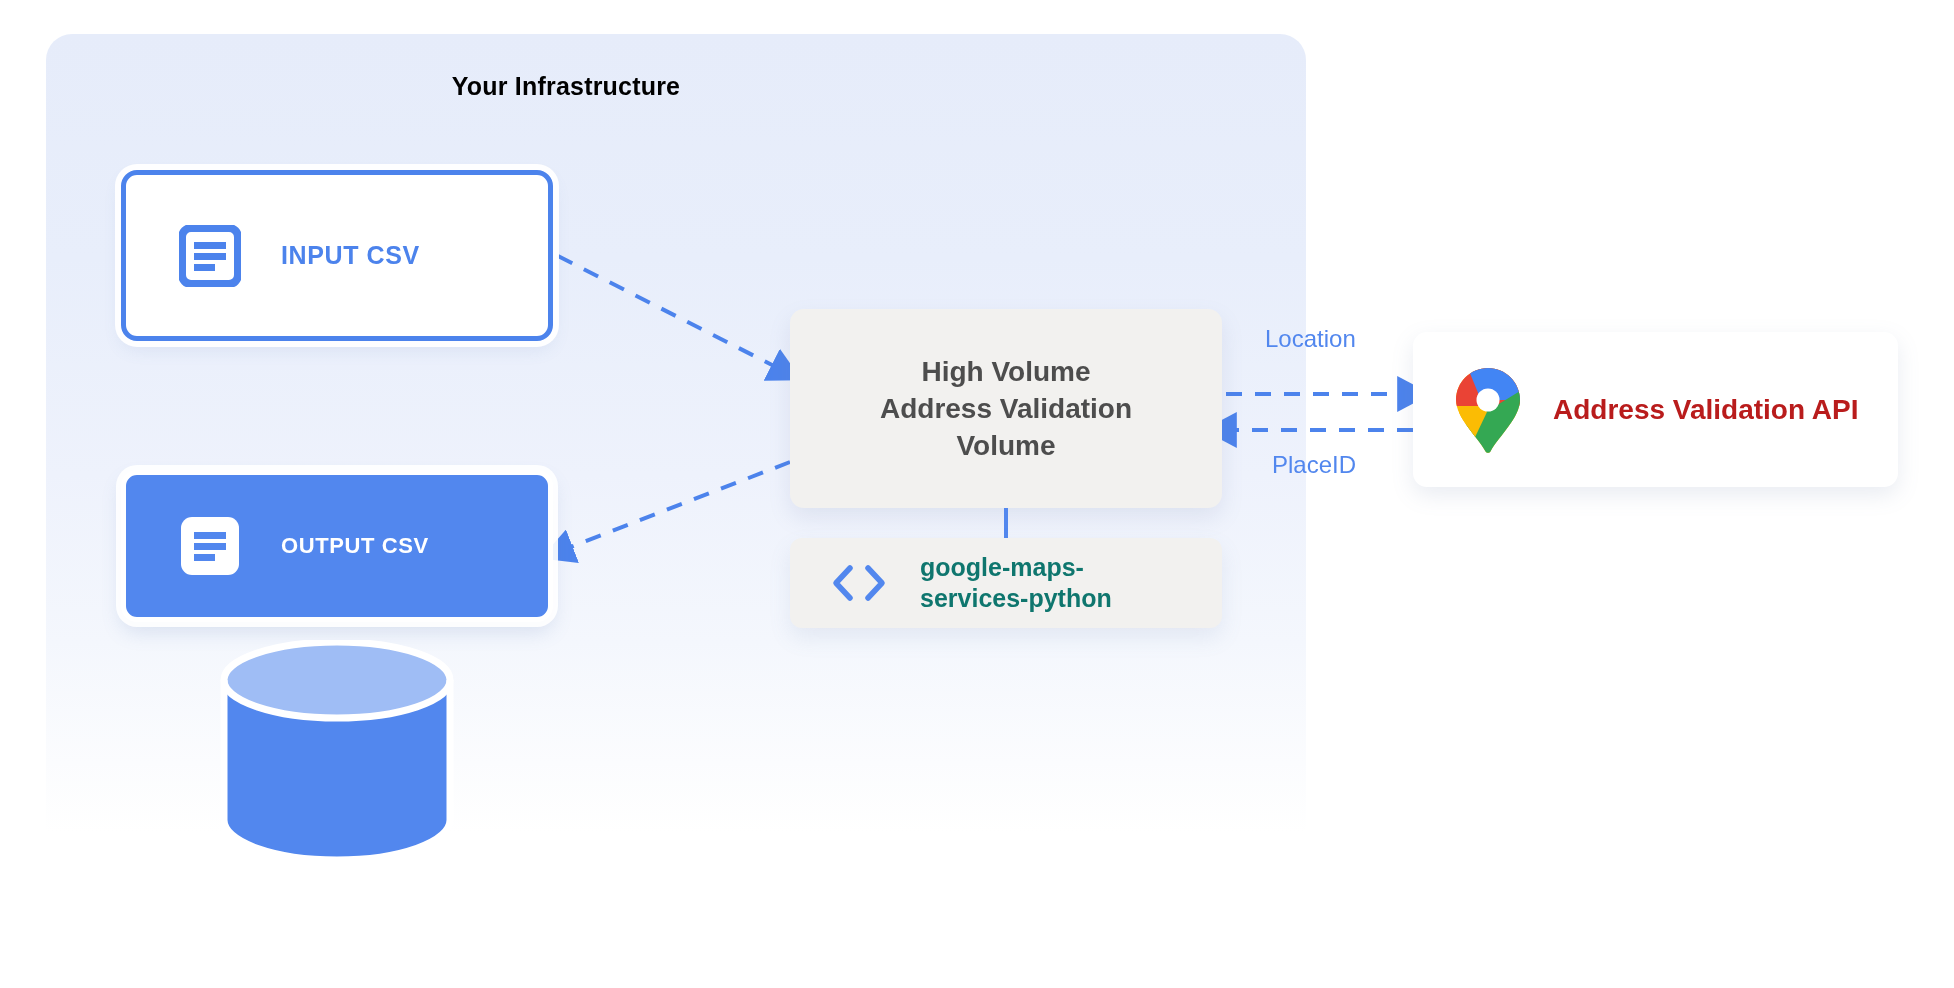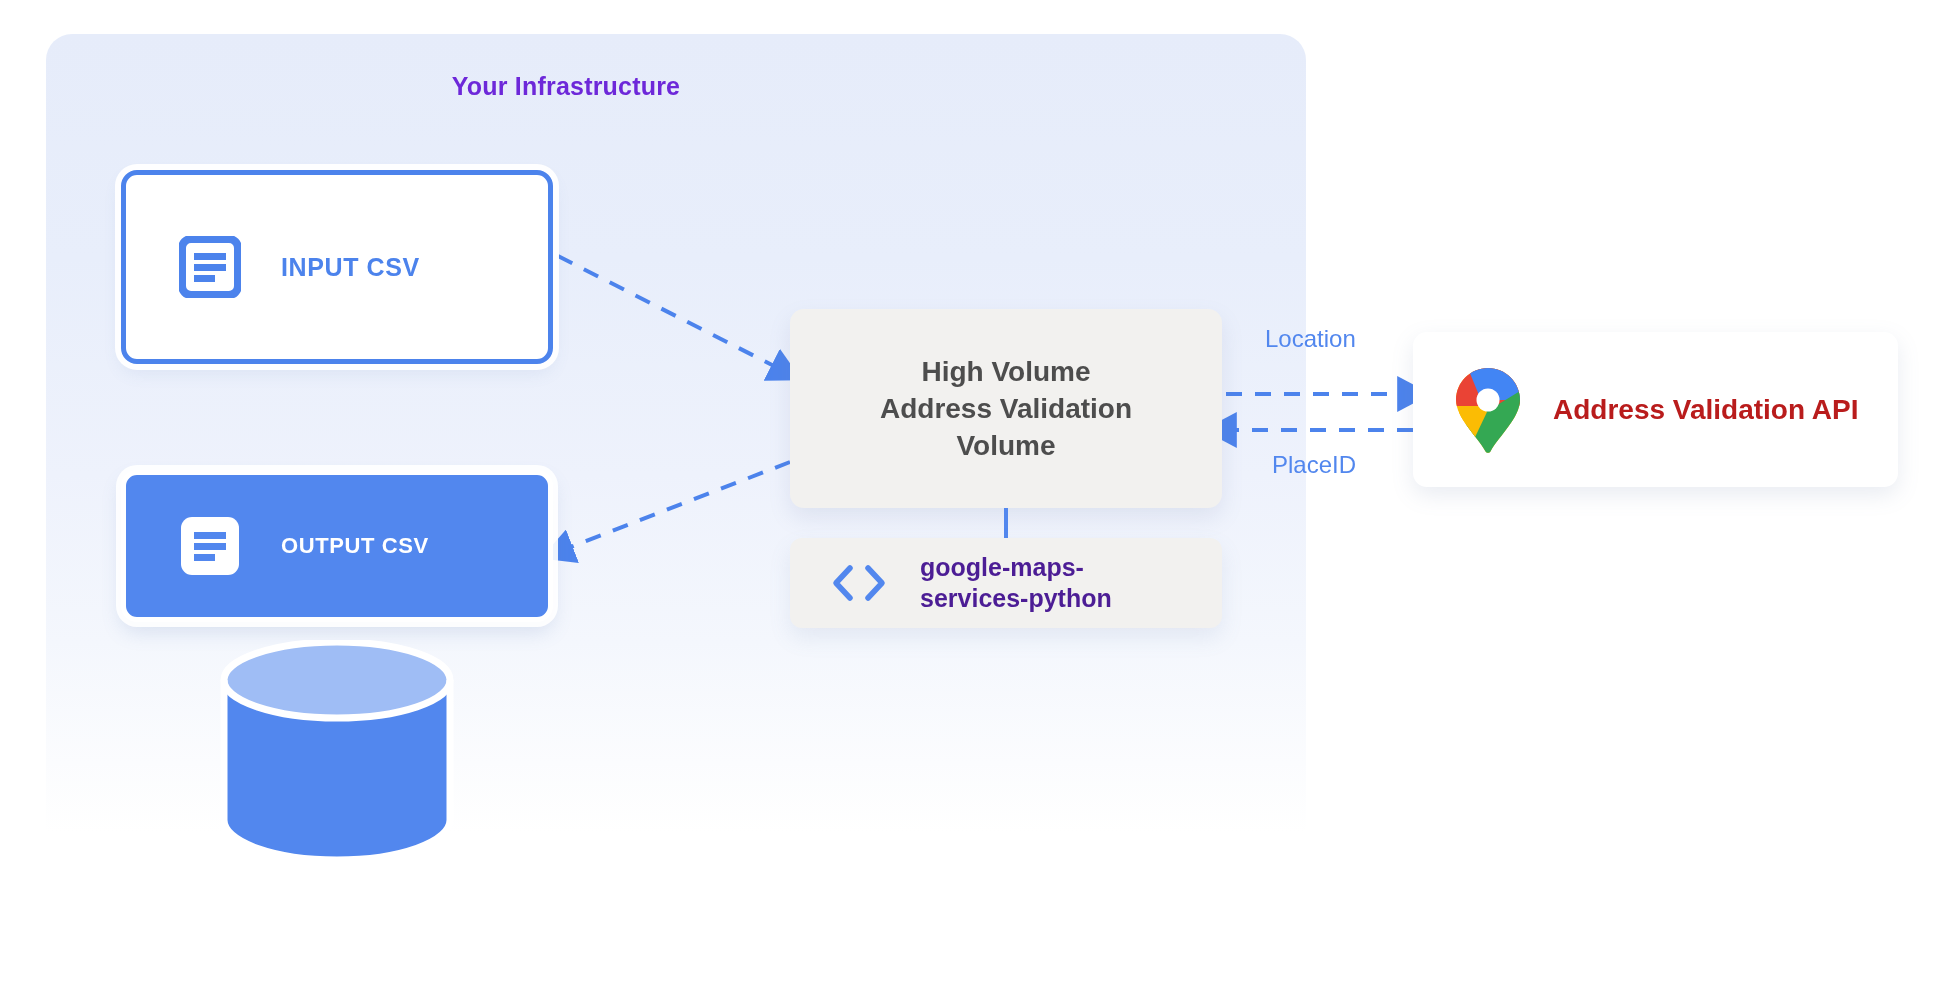--- a/index.html
+++ b/index.html
@@ -37,37 +37,37 @@
   }
   #infra-title {
     position: absolute;
     left: 46px;
     top: 72px;
     width: 1040px;
     text-align: center;
     font-size: 25px;
     font-weight: bold;
     letter-spacing: .2px;
-    color: #6d28d9;
+    color: #000000;
   }
 
   
   .node {
     position: absolute;
     box-sizing: border-box;
     display: flex;
     align-items: center;
   }
 
   
   #input-csv {
     left: 121px;
     top: 170px;
     width: 432px;
-    height: 194px;
+    height: 171px;
     background: #ffffff;
     border: 5px solid #4c83ec;
     border-radius: 16px;
     box-shadow: 0 0 0 6px rgba(255,255,255,.95), 0 8px 18px rgba(90,120,180,.12);
     padding-left: 53px;
   }
   #input-csv .node-label {
     font-size: 25px;
     font-weight: bold;
     letter-spacing: .6px;
@@ -137,21 +137,21 @@
     width: 432px;
     height: 90px;
     background: #f2f1ef;
     border-radius: 12px;
     box-shadow: 0 10px 22px rgba(110,130,170,.12);
     padding-left: 40px;
   }
   #library-box .lib-text {
     font-size: 25px;
     font-weight: bold;
-    color: #4c1d95;
+    color: #0f766e;
     line-height: 1.26;
     margin-left: 32px;
   }
   .code-icon {
     flex: 0 0 auto;
     width: 58px;
     height: 40px;
   }
 
   

